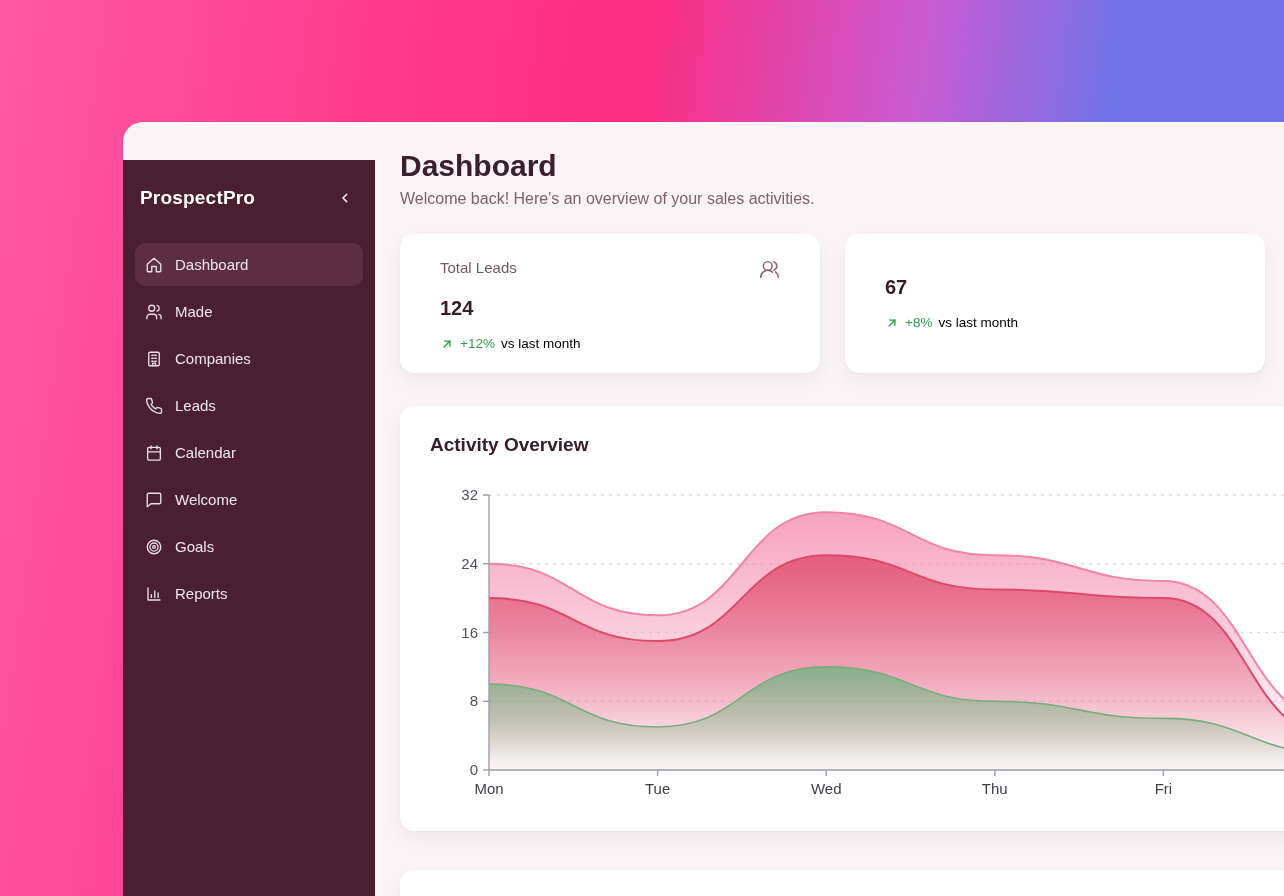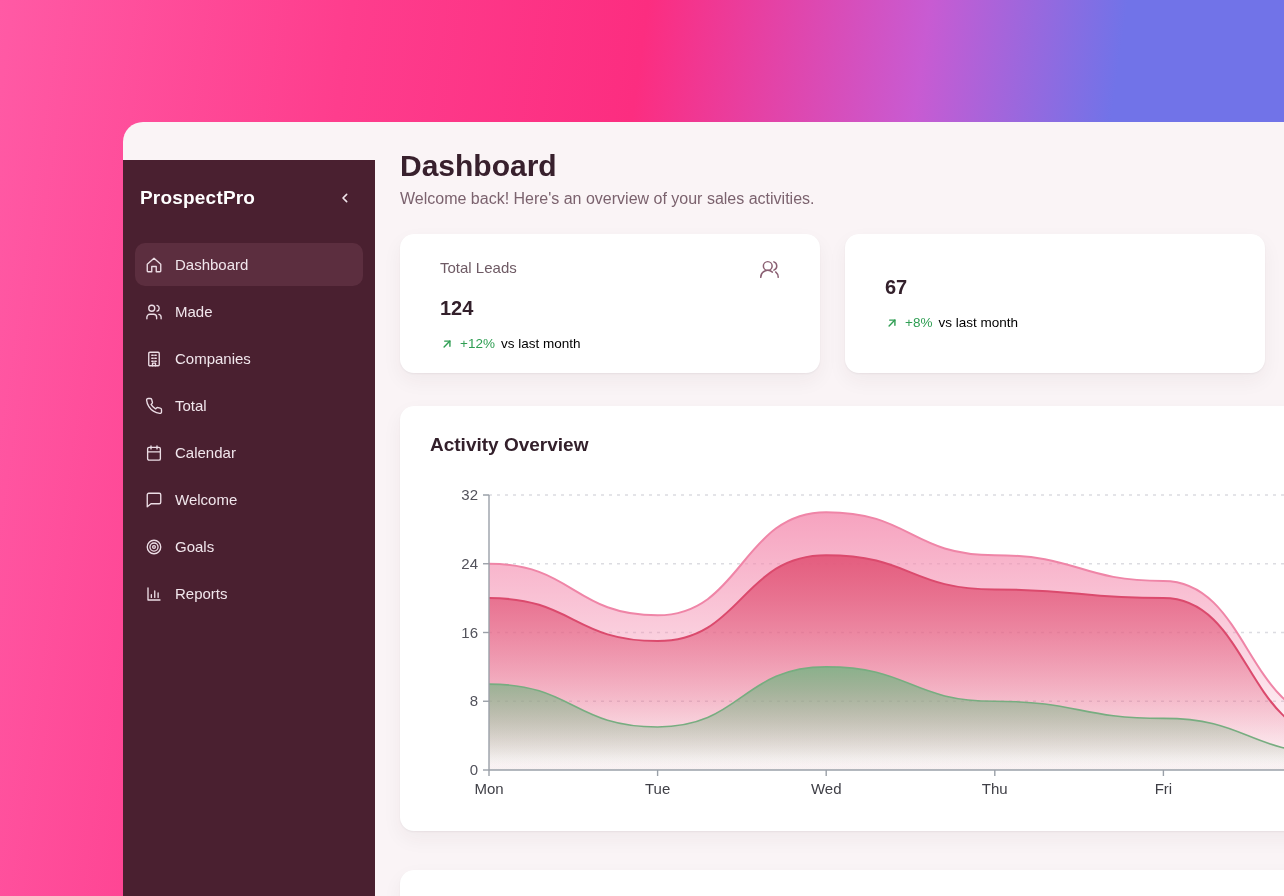--- a/index.html
+++ b/index.html
@@ -100,21 +100,21 @@
             </svg>
           </span>
           <span>Companies</span>
         </div>
         <div class="nav-item">
           <span class="icn">
             <svg viewBox="0 0 24 24" fill="none" stroke="currentColor" stroke-width="1.8" stroke-linecap="round" stroke-linejoin="round">
               <path d="M22 16.92v3a2 2 0 0 1-2.18 2 19.79 19.79 0 0 1-8.63-3.07 19.5 19.5 0 0 1-6-6A19.79 19.79 0 0 1 2.12 4.18 2 2 0 0 1 4.11 2h3a2 2 0 0 1 2 1.72c.13.96.36 1.9.7 2.81a2 2 0 0 1-.45 2.11L8.09 9.91a16 16 0 0 0 6 6l1.27-1.27a2 2 0 0 1 2.11-.45c.91.34 1.85.57 2.81.7A2 2 0 0 1 22 16.92z"></path>
             </svg>
           </span>
-          <span>Total</span>
+          <span>Leads</span>
         </div>
         <div class="nav-item">
           <span class="icn">
             <svg viewBox="0 0 24 24" fill="none" stroke="currentColor" stroke-width="1.8" stroke-linecap="round" stroke-linejoin="round">
               <rect x="3.5" y="4.5" width="17" height="17" rx="2"></rect>
               <path d="M8 2.5v4M16 2.5v4M3.5 10.5h17"></path>
             </svg>
           </span>
           <span>Calendar</span>
         </div>

